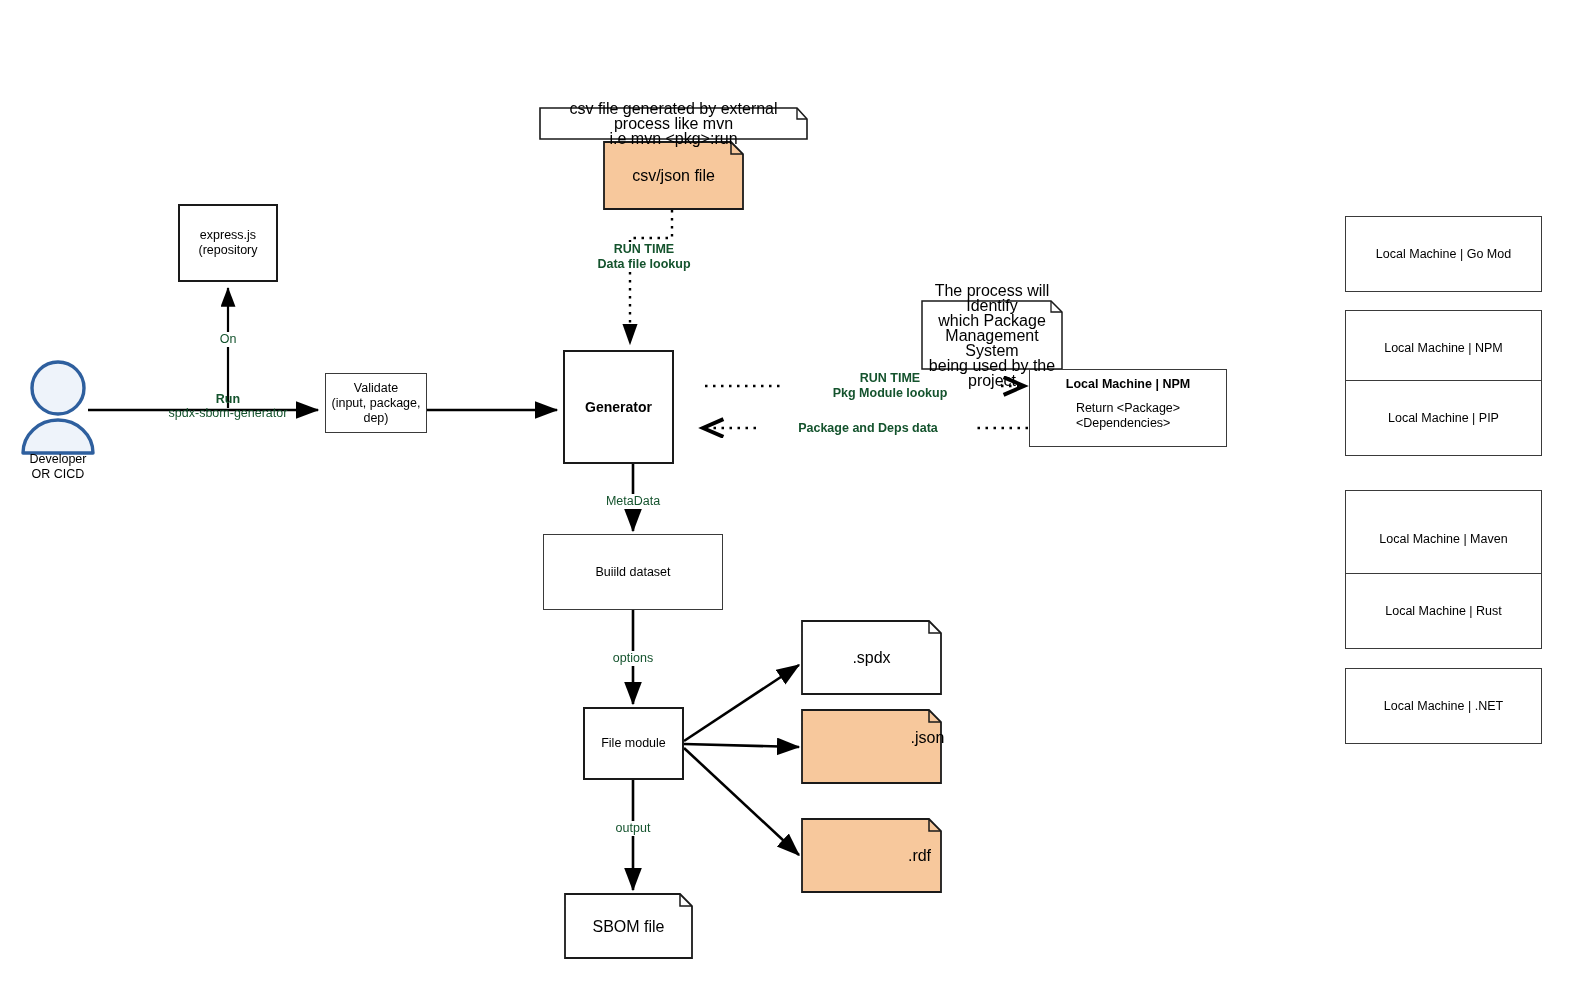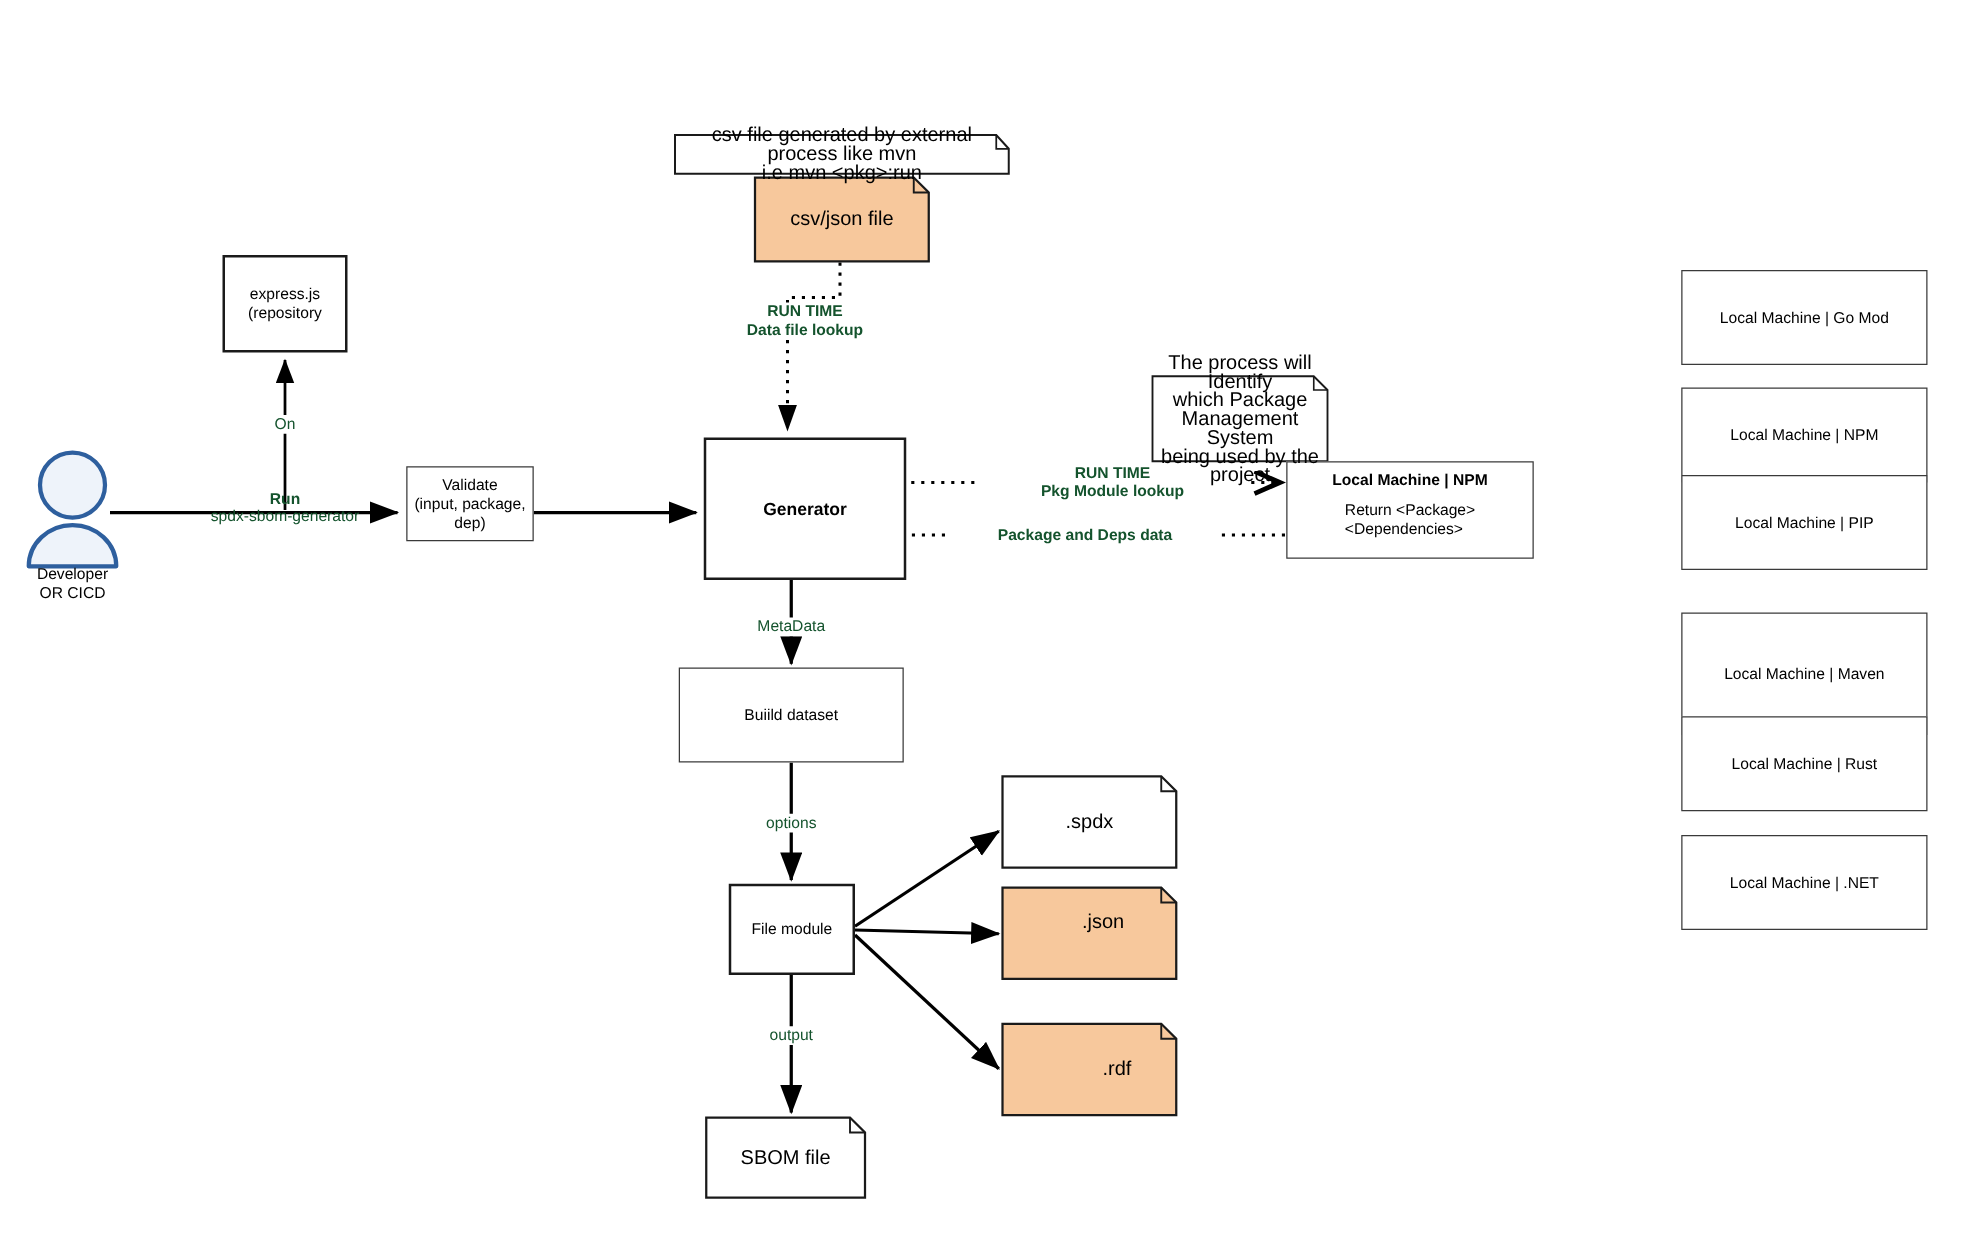--- a/index.html
+++ b/index.html
@@ -163,44 +163,44 @@
     <span class="lbl">The process will Identify
 which Package
 Management System
 being used by the project</span>
   </div>
 
   <div class="note" style="left:802px; top:621px; width:139px; height:73px;">
     <span class="lbl">.spdx</span>
   </div>
 
-  <div class="note" style="left:796px; top:710px; width:139px; height:54px;padding-left:34px;">
+  <div class="note" style="left:841px; top:710px; width:139px; height:54px;padding-left:34px;">
     <span class="lbl">.json</span>
   </div>
 
-  <div class="note" style="left:824px; top:819px; width:139px; height:73px;">
+  <div class="note" style="left:850px; top:819px; width:139px; height:73px;">
     <span class="lbl">.rdf</span>
   </div>
 
   <div class="note" style="left:565px; top:894px; width:127px; height:64px;">
     <span class="lbl">SBOM file</span>
   </div>
 
   <div class="node thick" style="left:178px; top:204px; width:100px; height:78px;">
     <span class="lbl">express.js
 (repository</span>
   </div>
 
   <div class="node" style="left:325px; top:373px; width:102px; height:60px;">
     <span class="lbl">Validate
 (input, package,
 dep)</span>
   </div>
 
-  <div class="node thick strong" style="left:563px; top:350px; width:162px; height:114px;">
+  <div class="node thick strong" style="left:563px; top:350px; width:111px; height:114px;">
     <span class="lbl" style="font-size:14px;">Generator</span>
   </div>
 
   <div class="node" style="left:543px; top:534px; width:180px; height:76px;">
     <span class="lbl">Buiild dataset</span>
   </div>
 
   <div class="node thick" style="left:583px; top:707px; width:101px; height:73px;">
     <span class="lbl">File module</span>
   </div>

